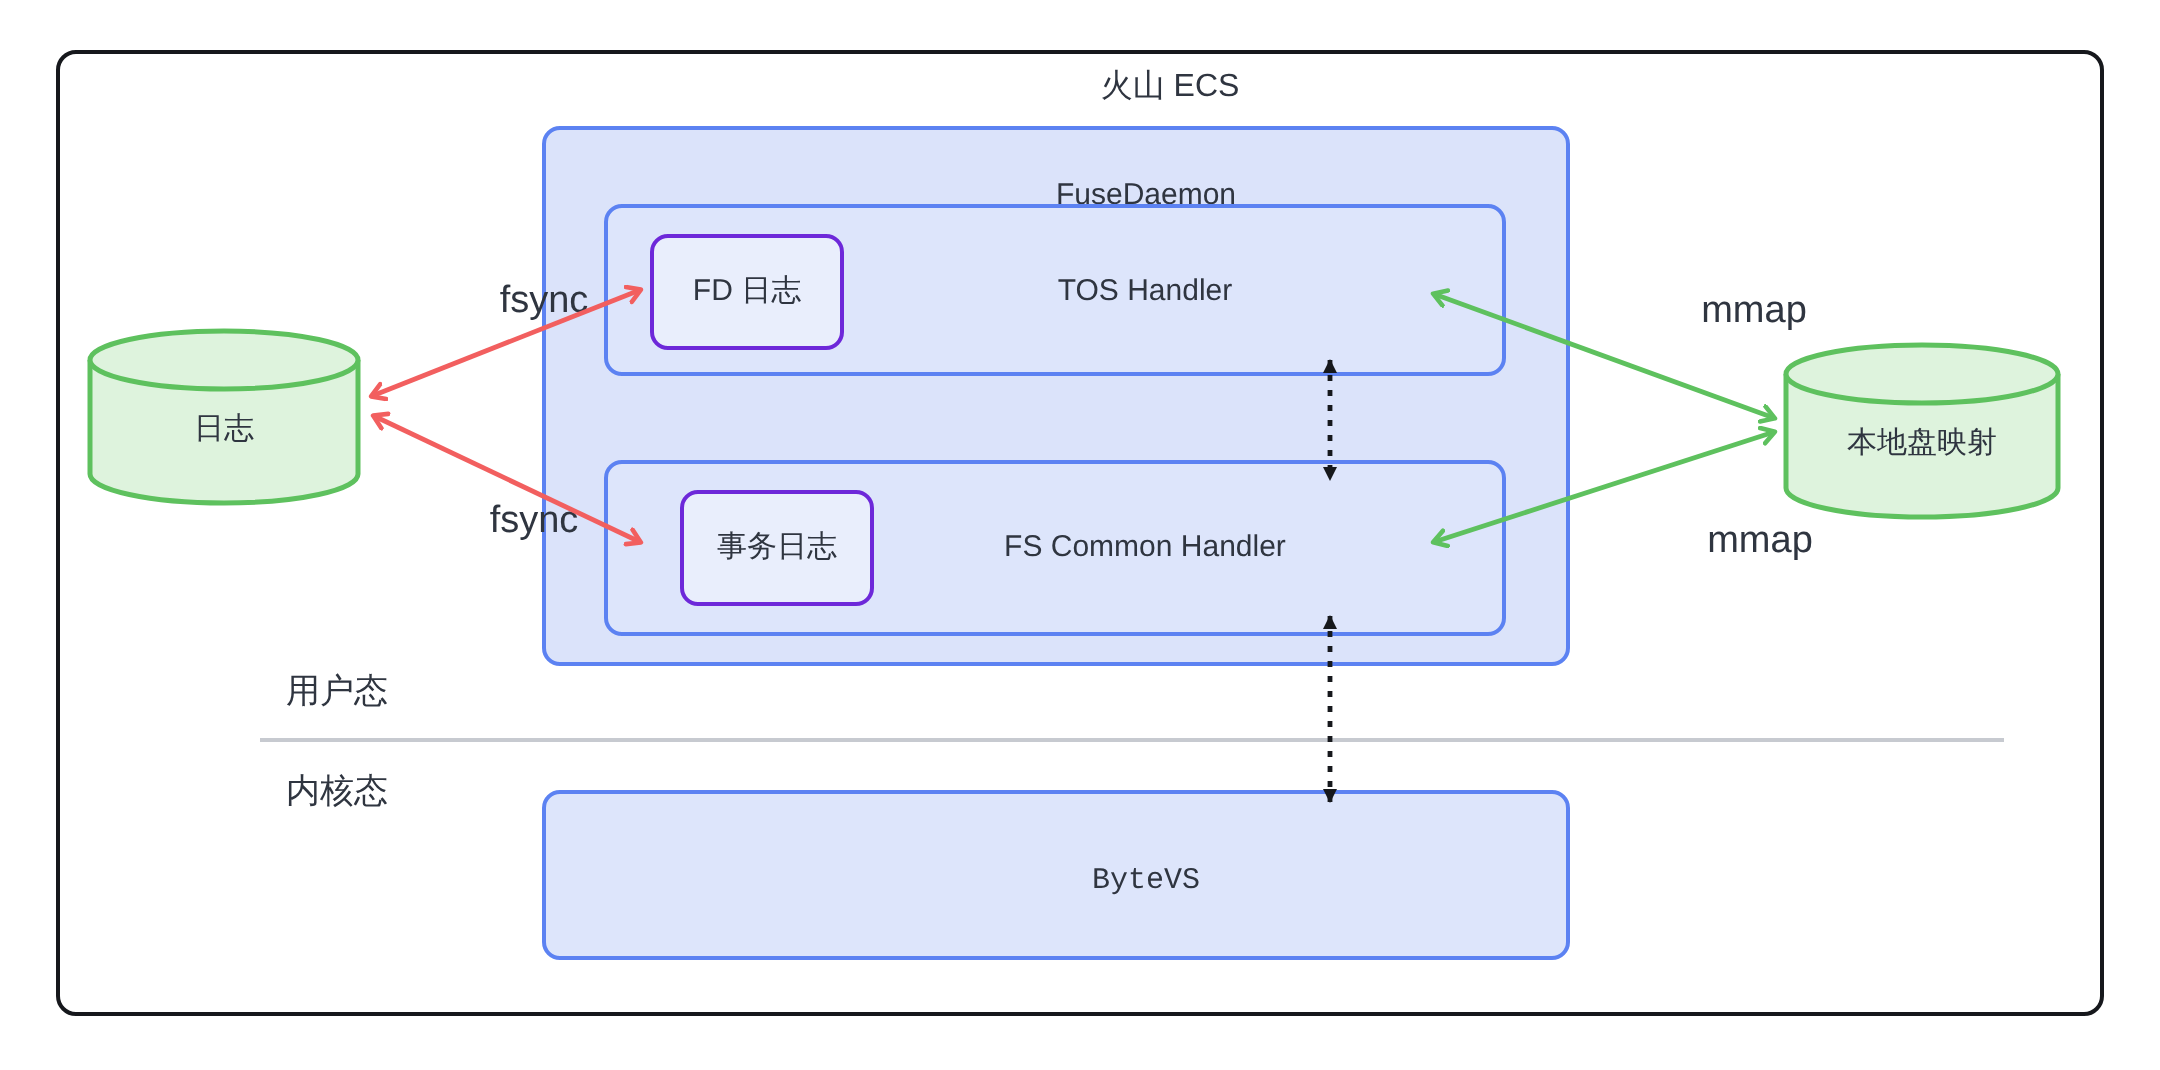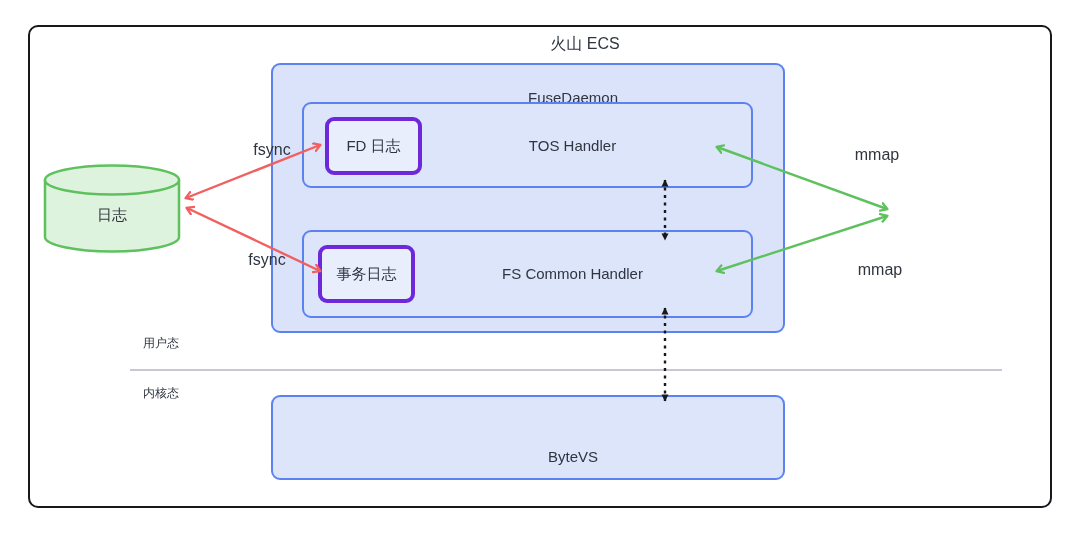--- a/index.html
+++ b/index.html
@@ -14,26 +14,26 @@
   }
   .lbl{white-space:nowrap;line-height:1.2;}
   .center-text{text-align:center;padding-left:45px;}
   .blue-big{
     background:#dbe3fa;border:2px solid #5c82f2;border-radius:9px;box-sizing:border-box;
   }
   .blue-handler{
     background:#dde5fb;border:2px solid #5c82f2;border-radius:9px;box-sizing:border-box;
   }
   .blue-small{
-    background:#e9eefc;border:4px solid #6d28d9;border-radius:9px;box-sizing:border-box;
+    background:#e9eefc;border:2px solid #6d28d9;border-radius:9px;box-sizing:border-box;
     display:flex;align-items:center;justify-content:center;font-size:15px;
   }
   .divider{background:#c7cad0;height:2px;}
-  .zone-label{font-size:12px;}
-  .edge-label{font-size:16px;}
+  .zone-label{font-size:17px;}
+  .edge-label{font-size:19px;}
   .box-title{font-size:15px;}
   .title{font-size:16px;}
   .cyl{display:flex;align-items:center;justify-content:center;}
   .cyl-label{position:absolute;left:0;right:0;top:0;bottom:0;display:flex;align-items:center;justify-content:center;padding-top:12px;font-size:15px;}
   svg.arrows{position:absolute;left:0;top:0;pointer-events:none;}
 </style>
 </head>
 <body>
 
 <div class="canvas">
@@ -45,39 +45,46 @@
   <div class="abs lbl box-title center-text" style="left:271px;top:73px;width:514px;margin-top:16px;">FuseDaemon</div>
 
   <div class="abs blue-handler" style="left:302px;top:102px;width:451px;height:86px;"></div>
   <div class="abs lbl box-title center-text" style="left:302px;top:137px;width:451px;">TOS Handler</div>
   <div class="abs blue-small" style="left:325px;top:117px;width:97px;height:58px;">
     <span class="lbl">FD 日志</span>
   </div>
 
   <div class="abs blue-handler" style="left:302px;top:230px;width:451px;height:88px;"></div>
   <div class="abs lbl box-title center-text" style="left:302px;top:265px;width:451px;">FS Common Handler</div>
-  <div class="abs blue-small" style="left:318px;top:245px;width:97px;height:58px;">
+  <div class="abs blue-small" style="left:340px;top:245px;width:97px;height:58px;">
     <span class="lbl">事务日志</span>
   </div>
 
   <div class="abs lbl zone-label" style="left:143px;top:336px;">用户态</div>
   <div class="abs divider" style="left:130px;top:369px;width:872px;"></div>
   <div class="abs lbl zone-label" style="left:143px;top:386px;">内核态</div>
 
   <div class="abs blue-handler" style="left:271px;top:395px;width:514px;height:85px;"></div>
-  <div class="abs lbl box-title center-text" style="left:271px;top:448px;width:514px;">ByteVS</div>
+  <div class="abs lbl box-title center-text" style="left:271px;top:432px;width:514px;font-family:Liberation Mono, monospace;">ByteVS</div>
 
   <div class="abs cyl" style="left:42px;top:163px;width:140px;height:92px;">
     <svg width="140" height="92" viewBox="0 0 140 92">
       <path d="M3,17 V74 a67,14.5 0 0 0 134,0 V17" fill="#def3dd" stroke="#5ec15e" stroke-width="2.5"></path>
       <ellipse cx="70" cy="17" rx="67" ry="14.5" fill="#def3dd" stroke="#5ec15e" stroke-width="2.5"></ellipse>
     </svg>
     <div class="cyl-label lbl">日志</div>
   </div>
 
+  <div class="abs cyl" style="left:890px;top:170px;width:142px;height:92px;">
+    <svg width="142" height="92" viewBox="0 0 142 92">
+      <path d="M3,17 V74 a68,14.5 0 0 0 136,0 V17" fill="#def3dd" stroke="#5ec15e" stroke-width="2.5"></path>
+      <ellipse cx="71" cy="17" rx="68" ry="14.5" fill="#def3dd" stroke="#5ec15e" stroke-width="2.5"></ellipse>
+    </svg>
+    <div class="cyl-label lbl">本地盘映射</div>
+  </div>
 
   <div class="abs lbl edge-label center-text" style="left:197px;top:140px;width:60px;">fsync</div>
   <div class="abs lbl edge-label center-text" style="left:192px;top:250px;width:60px;">fsync</div>
   <div class="abs lbl edge-label center-text" style="left:802px;top:145px;width:60px;">mmap</div>
   <div class="abs lbl edge-label center-text" style="left:805px;top:260px;width:60px;">mmap</div>
 
   <svg class="arrows" width="1080" height="535" viewBox="0 0 1080 535">
     <defs>
       <marker id="chevR" markerWidth="10" markerHeight="11" refX="7" refY="5" orient="auto" markerUnits="userSpaceOnUse">
         <path d="M1,1 L7.5,5 L1,9" fill="none" stroke="#f25f5f" stroke-width="2.3" stroke-linecap="round" stroke-linejoin="round"></path>

